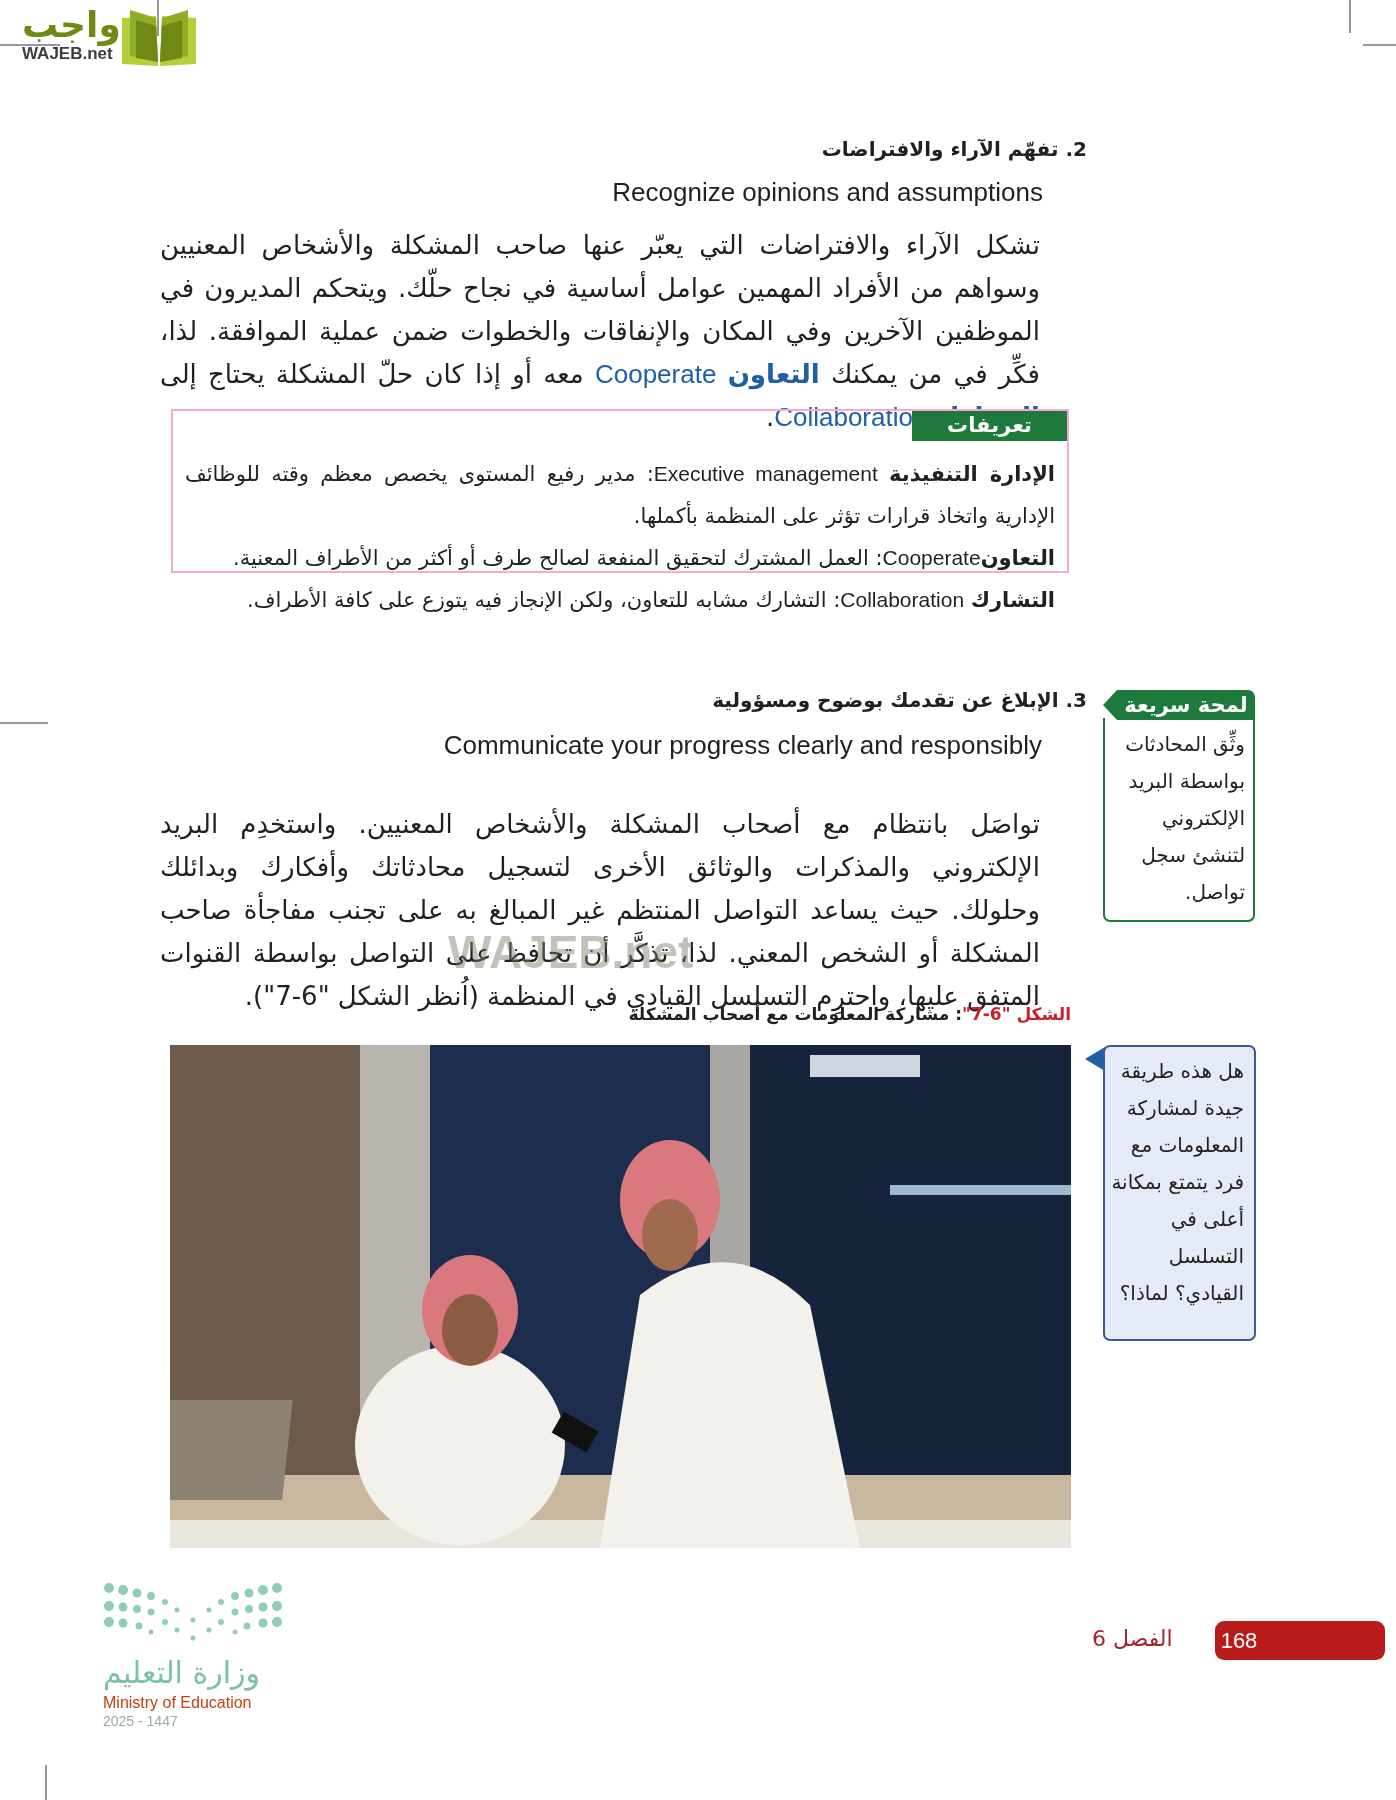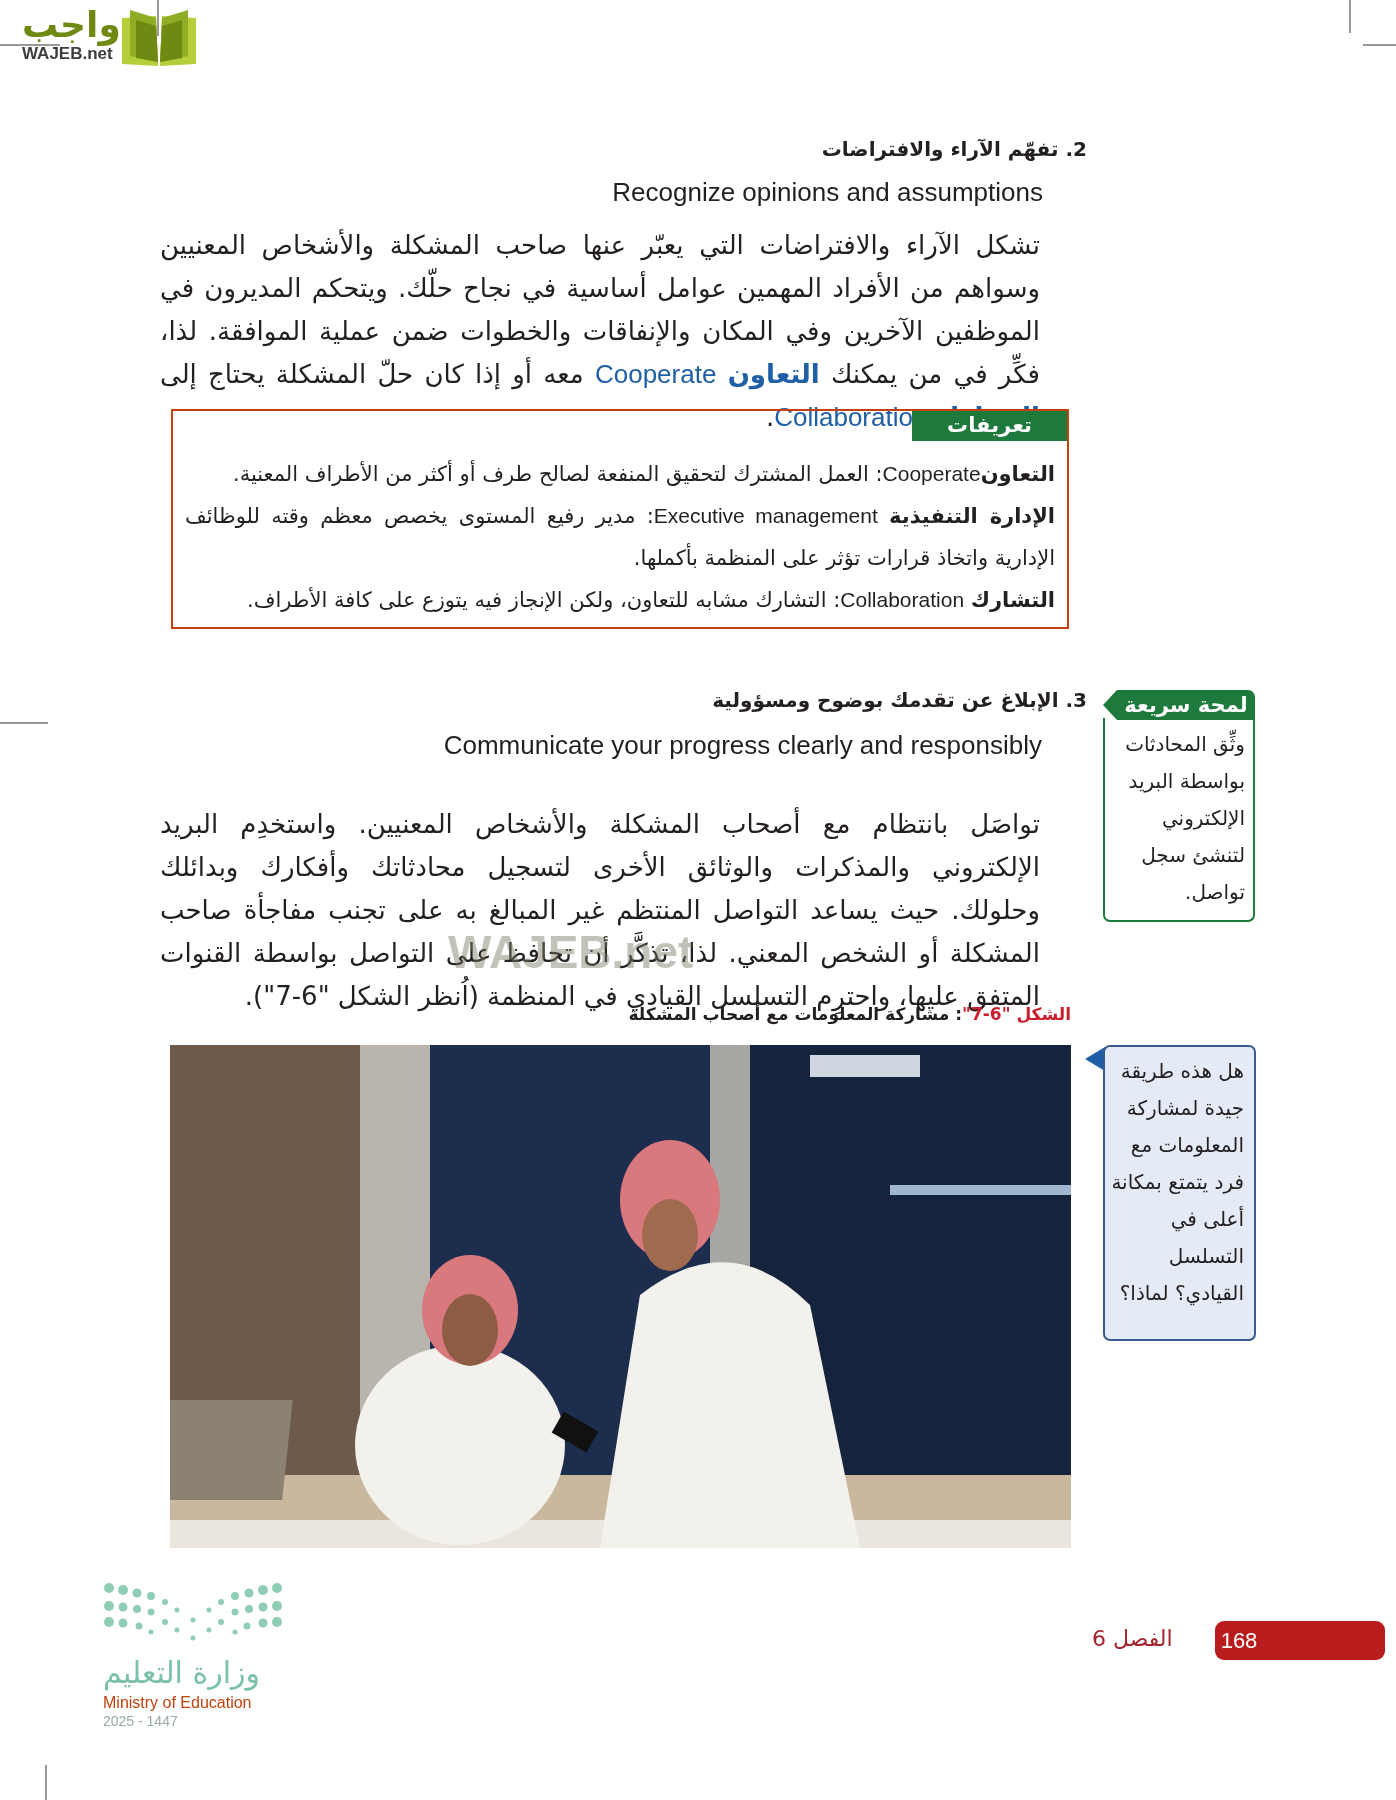--- a/index.html
+++ b/index.html
@@ -11,21 +11,21 @@
   .logo-ar{position:absolute;left:12px;top:0;font-size:36px;font-weight:bold;color:#6e8a13;direction:rtl;}
   .logo-en{position:absolute;left:12px;top:40px;font-size:17px;font-weight:bold;color:#3d3d3d;font-family:"Liberation Sans",sans-serif;}
   .logo-book{position:absolute;left:108px;top:2px;width:82px;height:60px;}
   
   .h-ar{right:309px;font-size:20px;font-weight:bold;direction:rtl;text-align:right;white-space:nowrap;}
   .h-en{right:353px;font-size:26px;font-family:"Liberation Sans",sans-serif;white-space:nowrap;}
   .para{right:356px;width:880px;font-size:26px;line-height:43px;direction:rtl;text-align:justify;text-align-last:right;}
   .blue{color:#1f5fa6;font-weight:bold;}
   .blue-en{color:#1f5fa6;font-family:"Liberation Sans",sans-serif;}
   
-  .defs{left:171px;top:409px;width:898px;height:220px;border:2px solid #c2410c;box-sizing:border-box;}
+  .defs{left:171px;top:409px;width:898px;height:164px;border:2px solid #f9a8d4;box-sizing:border-box;}
   .defs-tab{position:absolute;right:0;top:0;width:155px;height:30px;background:#1e7a3c;color:#fff;font-weight:bold;font-size:21px;text-align:center;line-height:28px;direction:rtl;}
   .defs-body{position:absolute;right:12px;left:12px;top:42px;font-size:21px;line-height:42px;direction:rtl;text-align:justify;text-align-last:right;}
   .defs-body b{font-weight:bold;}
   .en{font-family:"Liberation Sans",sans-serif;}
   
   .tip{left:1103px;top:690px;width:152px;height:232px;}
   .tip-tab{position:absolute;right:0;top:0;width:138px;height:30px;background:#1e7a3c;color:#fff;font-weight:bold;font-size:21px;text-align:center;line-height:30px;border-radius:0 7px 0 0;direction:rtl;}
   .tip-arrow{position:absolute;left:0;top:0;width:0;height:0;border-top:15px solid transparent;border-bottom:15px solid transparent;border-right:14px solid #1e7a3c;}
   .tip-box{position:absolute;left:0;right:0;top:28px;bottom:0;border:2px solid #1e7a3c;border-top:none;border-radius:0 0 7px 7px;}
   .tip-text{position:absolute;right:10px;top:36px;width:130px;font-size:20px;line-height:37px;direction:rtl;text-align:right;}
@@ -77,22 +77,22 @@
   <span>تفهّم الآراء والافتراضات</span>
 </div>
 <div class="abs h-en" style="top:177px;">Recognize opinions and assumptions</div>
 <div class="abs para" style="top:224px;">
   <span>تشكل الآراء والافتراضات التي يعبّر عنها صاحب المشكلة والأشخاص المعنيين وسواهم من الأفراد المهمين عوامل أساسية في نجاح حلّك. ويتحكم المديرون في الموظفين الآخرين وفي المكان والإنفاقات والخطوات ضمن عملية الموافقة. لذا، فكِّر في من يمكنك </span><span class="blue">التعاون</span> <span class="blue-en">Cooperate</span><span> معه أو إذا كان حلّ المشكلة يحتاج إلى </span><span class="blue">التشارك</span> <span class="blue-en">Collaboration</span><span>.</span>
 </div>
 
 <div class="abs defs">
   <div class="defs-tab">تعريفات</div>
   <div class="defs-body">
+    <div><b>الإدارة التنفيذية</b> <span class="en">Executive management</span><span>: مدير رفيع المستوى يخصص معظم وقته للوظائف الإدارية واتخاذ قرارات تؤثر على المنظمة بأكملها.</span></div>
     <div><b>التعاون</b><span class="en">Cooperate</span><span>: العمل المشترك لتحقيق المنفعة لصالح طرف أو أكثر من الأطراف المعنية.</span></div>
-    <div><b>الإدارة التنفيذية</b> <span class="en">Executive management</span><span>: مدير رفيع المستوى يخصص معظم وقته للوظائف الإدارية واتخاذ قرارات تؤثر على المنظمة بأكملها.</span></div>
     <div><b>التشارك</b> <span class="en">Collaboration</span><span>: التشارك مشابه للتعاون، ولكن الإنجاز فيه يتوزع على كافة الأطراف.</span></div>
   </div>
 </div>
 
 <div class="abs h-ar" style="top:688px;">
   <span>3.</span>
   <span>الإبلاغ عن تقدمك بوضوح ومسؤولية</span>
 </div>
 <div class="abs h-en" style="top:730px;right:354px;">Communicate your progress clearly and responsibly</div>
 <div class="abs para" style="top:775px;margin-top:28px;">تواصَل بانتظام مع أصحاب المشكلة والأشخاص المعنيين. واستخدِم البريد الإلكتروني والمذكرات والوثائق الأخرى لتسجيل محادثاتك وأفكارك وبدائلك وحلولك. حيث يساعد التواصل المنتظم غير المبالغ به على تجنب مفاجأة صاحب المشكلة أو الشخص المعني. لذا، تذكَّر أن تحافظ على التواصل بواسطة القنوات المتفق عليها، واحترِم التسلسل القيادي في المنظمة (اُنظر الشكل "6-7").</div>

